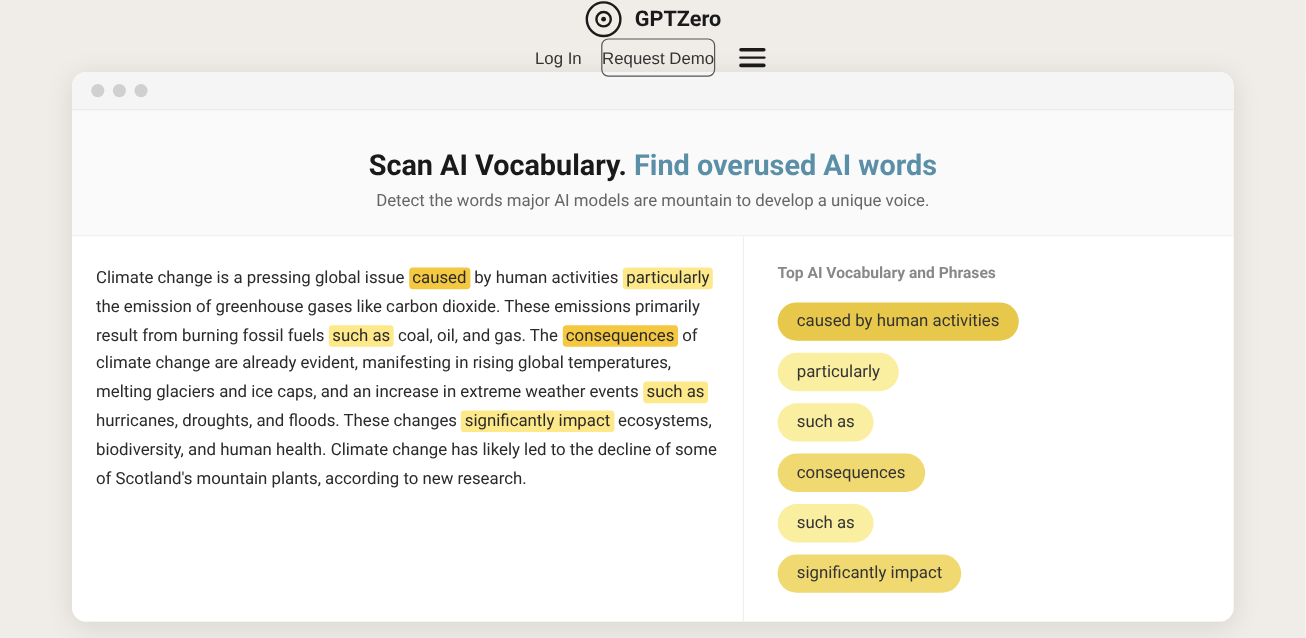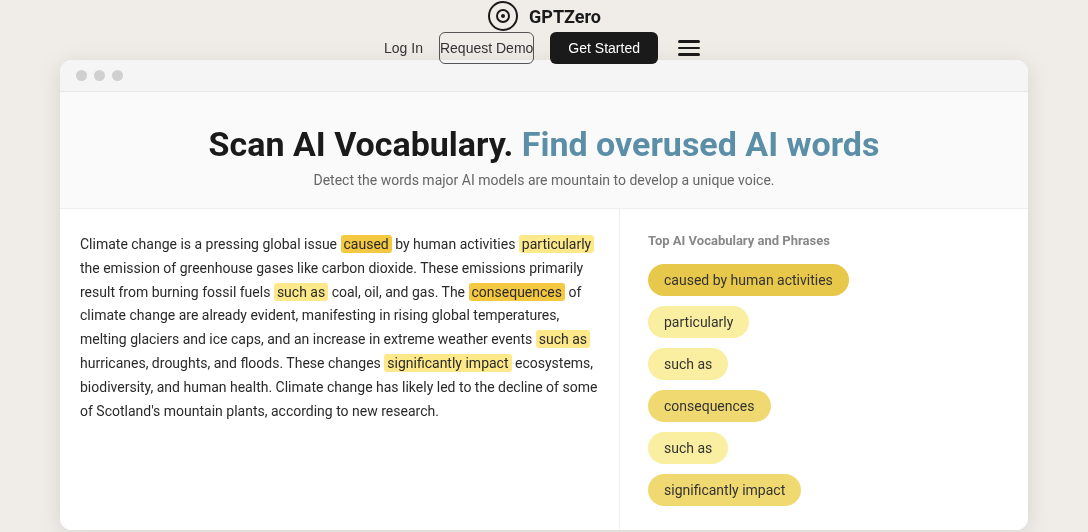--- a/index.html
+++ b/index.html
@@ -109,21 +109,21 @@
     }
 
     
     .hero {
       text-align: center;
       padding: 32px 20px 20px;
       background: #fafafa;
       border-bottom: 1px solid #efefef;
     }
     .hero-title {
-      font-size: 34px;
+      font-size: 24px;
       font-weight: 700;
       color: #1a1a1a;
       margin-bottom: 8px;
     }
     .hero-title-accent {
       color: #5b8fa8;
     }
     .hero-subtitle {
       font-size: 14px;
       color: #666;
@@ -199,21 +199,20 @@
     <svg class="logo-icon" viewBox="0 0 32 32" fill="none" xmlns="http://www.w3.org/2000/svg">
       <circle cx="16" cy="16" r="14" stroke="#1a1a1a" stroke-width="2" fill="none"></circle>
       <circle cx="16" cy="16" r="6" stroke="#1a1a1a" stroke-width="2" fill="none"></circle>
       <circle cx="16" cy="16" r="2" fill="#1a1a1a"></circle>
     </svg>
     <span class="logo-text">GPTZero</span>
   </div>
   <div class="nav-right">
     <button class="nav-login">Log In</button>
     <button class="nav-request-demo">Request Demo</button>
-    <button class="nav-get-started">Get Started</button>
     <div class="nav-menu-icon">
       <span></span>
       <span></span>
       <span></span>
     </div>
   </div>
 </nav>
 
 <div class="main">
   <div class="browser-window">

